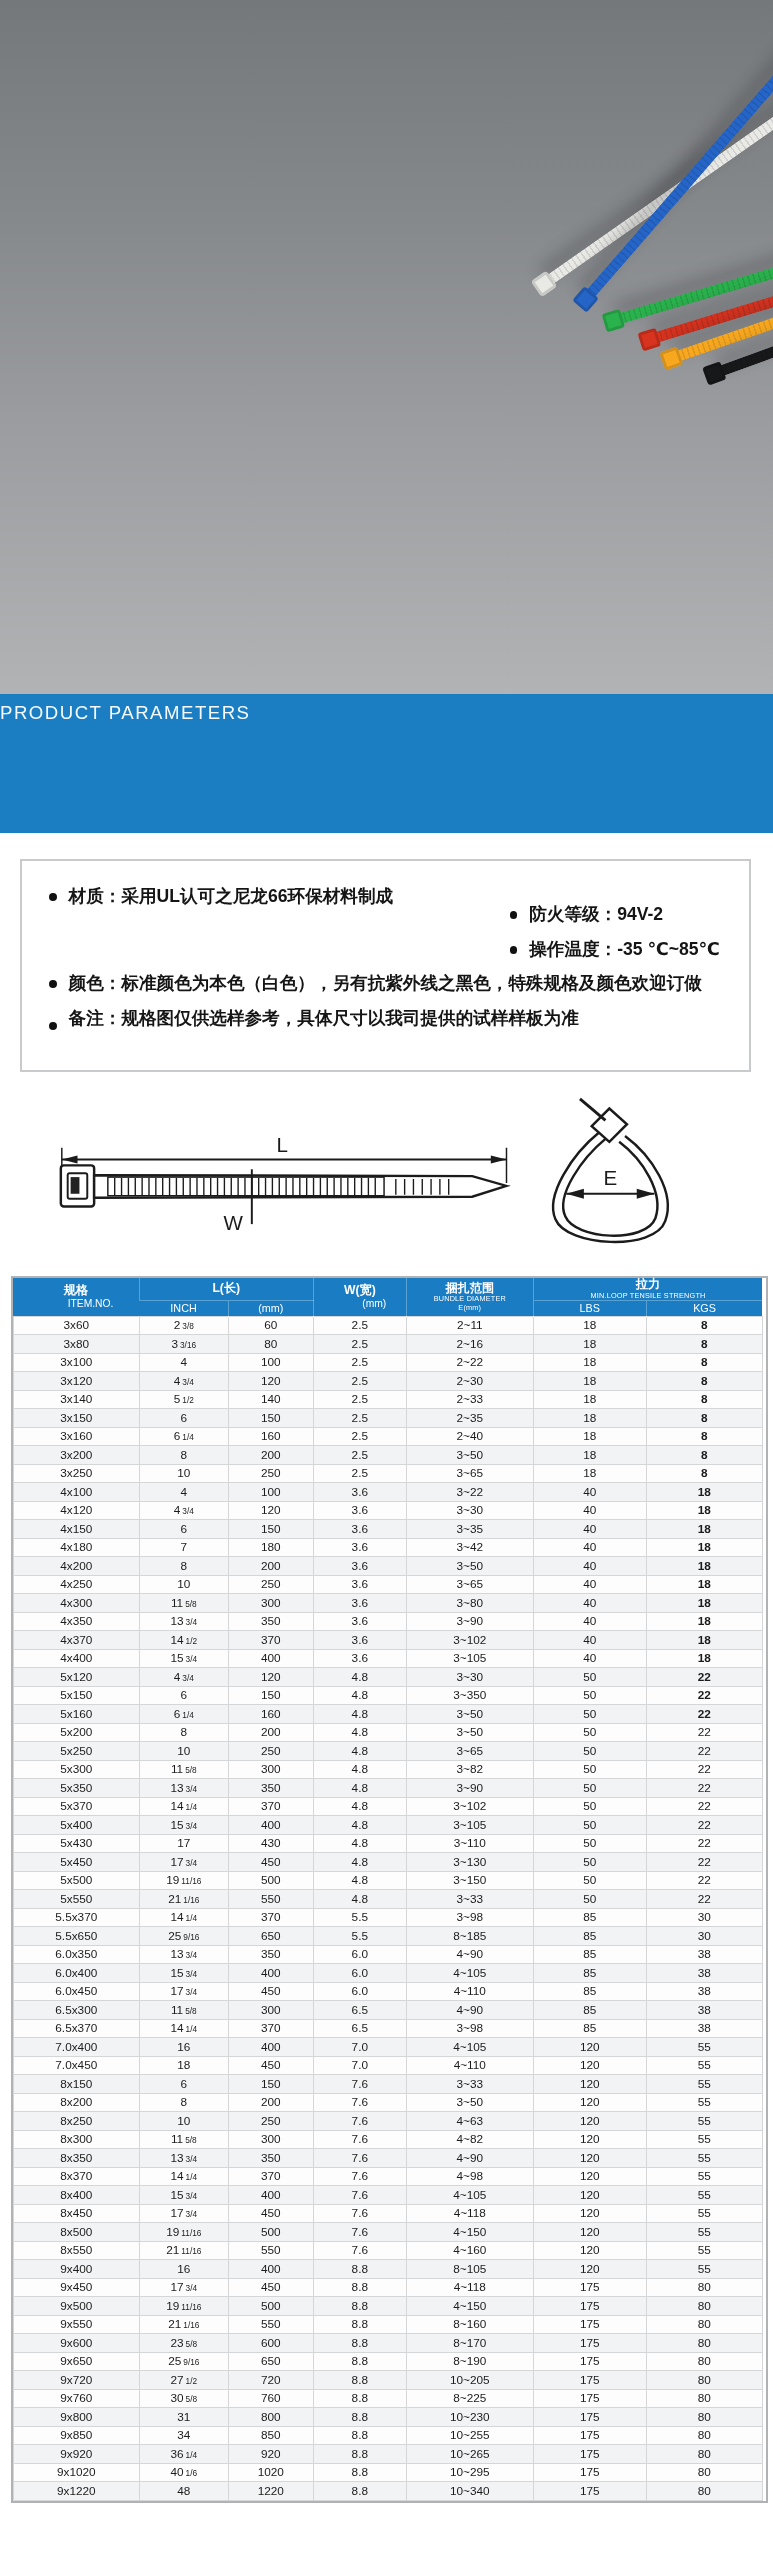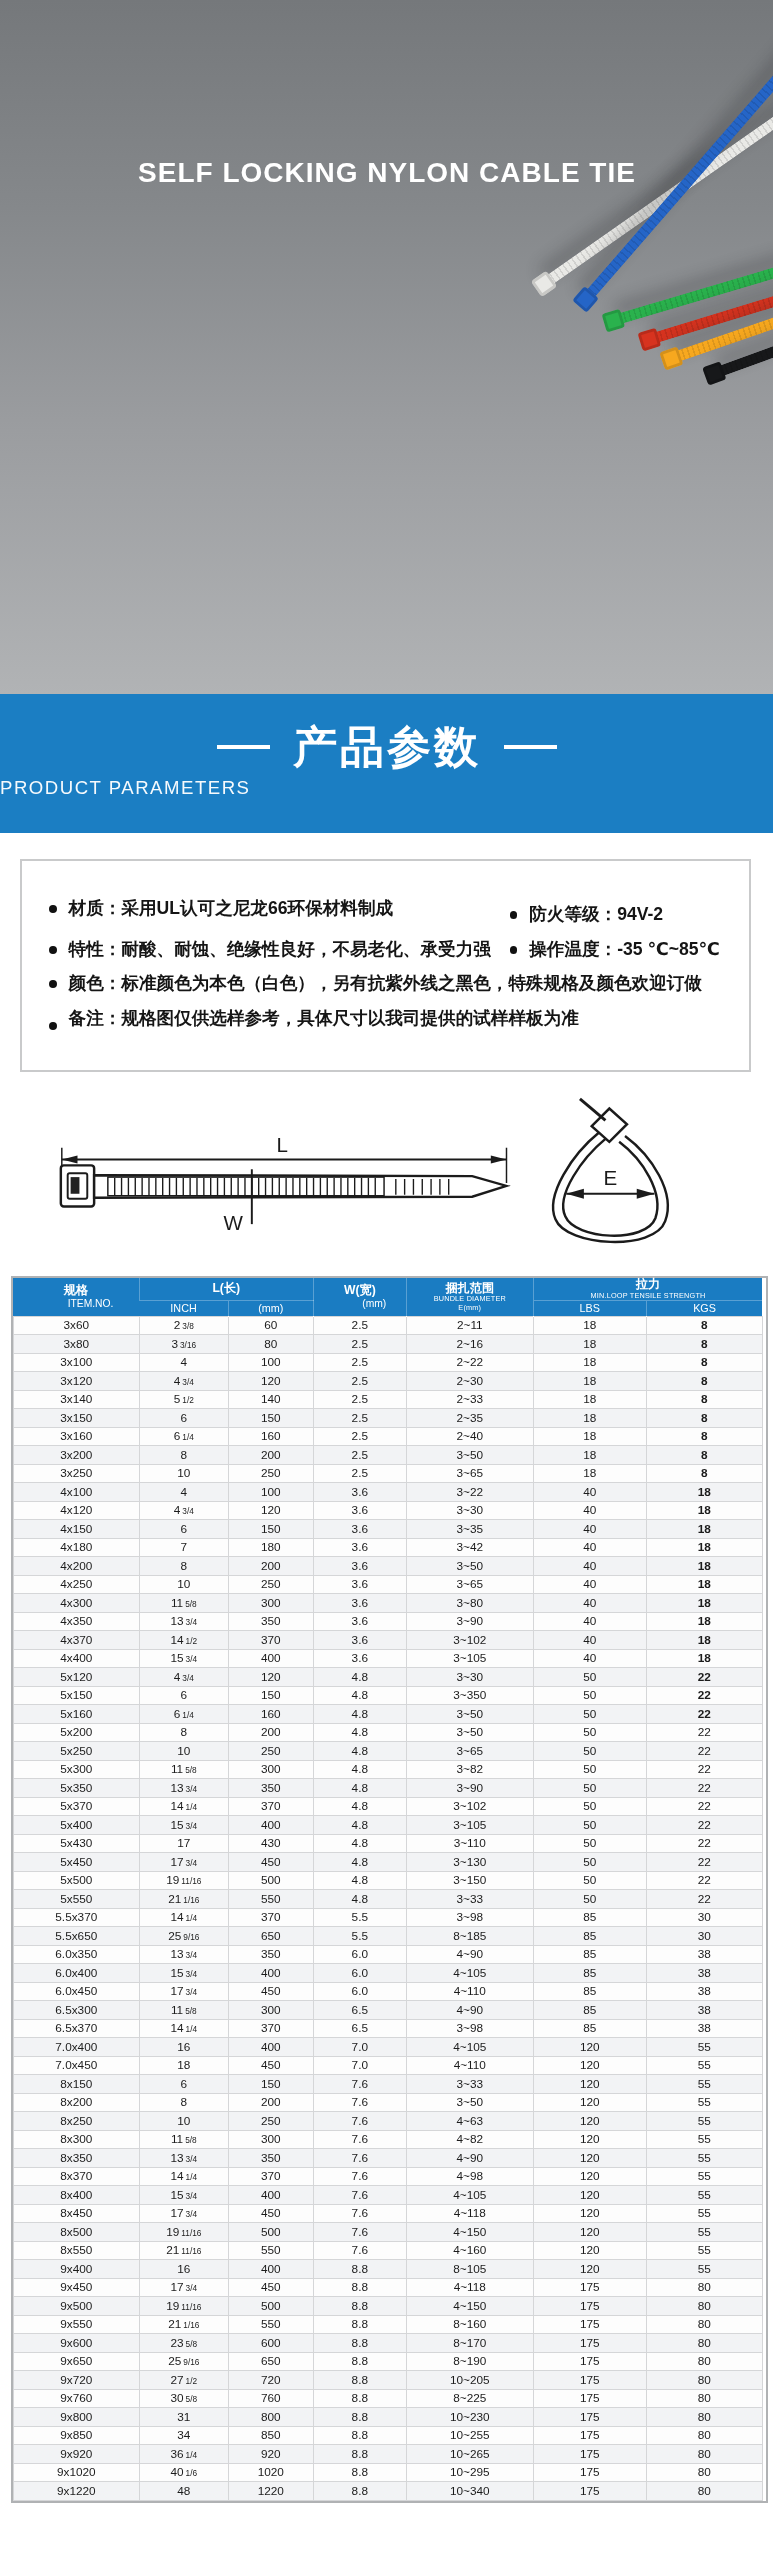--- a/index.html
+++ b/index.html
@@ -30,21 +30,21 @@
   .band-title{color:#ffffff;font-size:44px;font-weight:800;letter-spacing:2.9px;line-height:1;}
   .band-sub{text-align:left;color:rgba(255,255,255,.96);font-size:18.6px;font-weight:400;
             letter-spacing:1.5px;margin-top:7.8px;}
 
   
   .features{position:absolute;left:19.6px;top:859px;width:731px;height:213px;background:#ffffff;
             border:2px solid #c9cacb;box-sizing:border-box;}
   .feat{position:absolute;display:flex;align-items:flex-start;gap:11.8px;font-size:17.6px;font-weight:600;
         color:#151515;line-height:21.5px;white-space:nowrap;}
   .feat .dot{width:7.8px;height:7.8px;border-radius:50%;background:#111111;margin-top:6.9px;flex:none;}
-  .f1{left:27.4px;top:37px;} .f1r{left:488px;top:43px;}
+  .f1{left:27.4px;top:25px;} .f1r{left:488px;top:43px;}
   .f2{left:27.4px;top:78px;} .f2r{left:488px;top:78px;}
   .f3{left:27.4px;top:112px;} .f4{left:27.4px;top:147px;align-items:flex-end;}
 
   
   .diagram{position:absolute;left:0;top:1087px;width:774px;height:191px;}
   .diagram svg{display:block;}
   .dim-label{font-family:"Liberation Sans","DejaVu Sans",sans-serif;font-size:21px;fill:#1b1b1b;}
 
   
   .table-wrap{position:absolute;left:10.8px;top:1276px;width:753px;box-sizing:content-box;
@@ -70,44 +70,34 @@
 
 <div class="hero">
   <div class="ties">
       <div class="tie" style="left: 91px; top: 280px; width: 451px; transform: rotate(145deg); --c: #e9e9e6;"></div>
       <div class="tie" style="left: 133px; top: 296px; width: 451px; transform: rotate(131deg); --c: #2565c7;"></div>
       <div class="tie" style="left: 234px; top: 316px; width: 377px; transform: rotate(163.5deg); --c: #2ab24d;"></div>
       <div class="tie" style="left: 167px; top: 335px; width: 480px; transform: rotate(163deg); --c: #d7331f;"></div>
       <div class="tie tie-grad" style="left: 194px; top: 354px; width: 475px; transform: rotate(161deg); --c: #f7a81f;"></div>
       <div class="tie" style="left: 75px; top: 369px; width: 637px; transform: rotate(160deg); --c: #17181a;"></div>
     </div>
-  <div class="hero-sub">SELF LOCKING NYLON CABLE TIE</div>
 </div>
 
 <div class="band">
-  <div class="band-row">
-    <div class="band-dash"></div>
-    <div class="band-title">产品参数</div>
-    <div class="band-dash"></div>
-  </div>
   <div class="band-sub">PRODUCT PARAMETERS</div>
 </div>
 
 <div class="features">
   <div class="feat f1">
     <span class="dot"></span>
     <span>材质：采用UL认可之尼龙66环保材料制成</span>
   </div>
   <div class="feat f1r">
     <span class="dot"></span>
     <span>防火等级：94V-2</span>
-  </div>
-  <div class="feat f2">
-    <span class="dot"></span>
-    <span>特性：耐酸、耐蚀、绝缘性良好，不易老化、承受力强</span>
   </div>
   <div class="feat f2r">
     <span class="dot"></span>
     <span>操作温度：-35 ℃~85℃</span>
   </div>
   <div class="feat f3">
     <span class="dot"></span>
     <span>颜色：标准颜色为本色（白色），另有抗紫外线之黑色，特殊规格及颜色欢迎订做</span>
   </div>
   <div class="feat f4">

